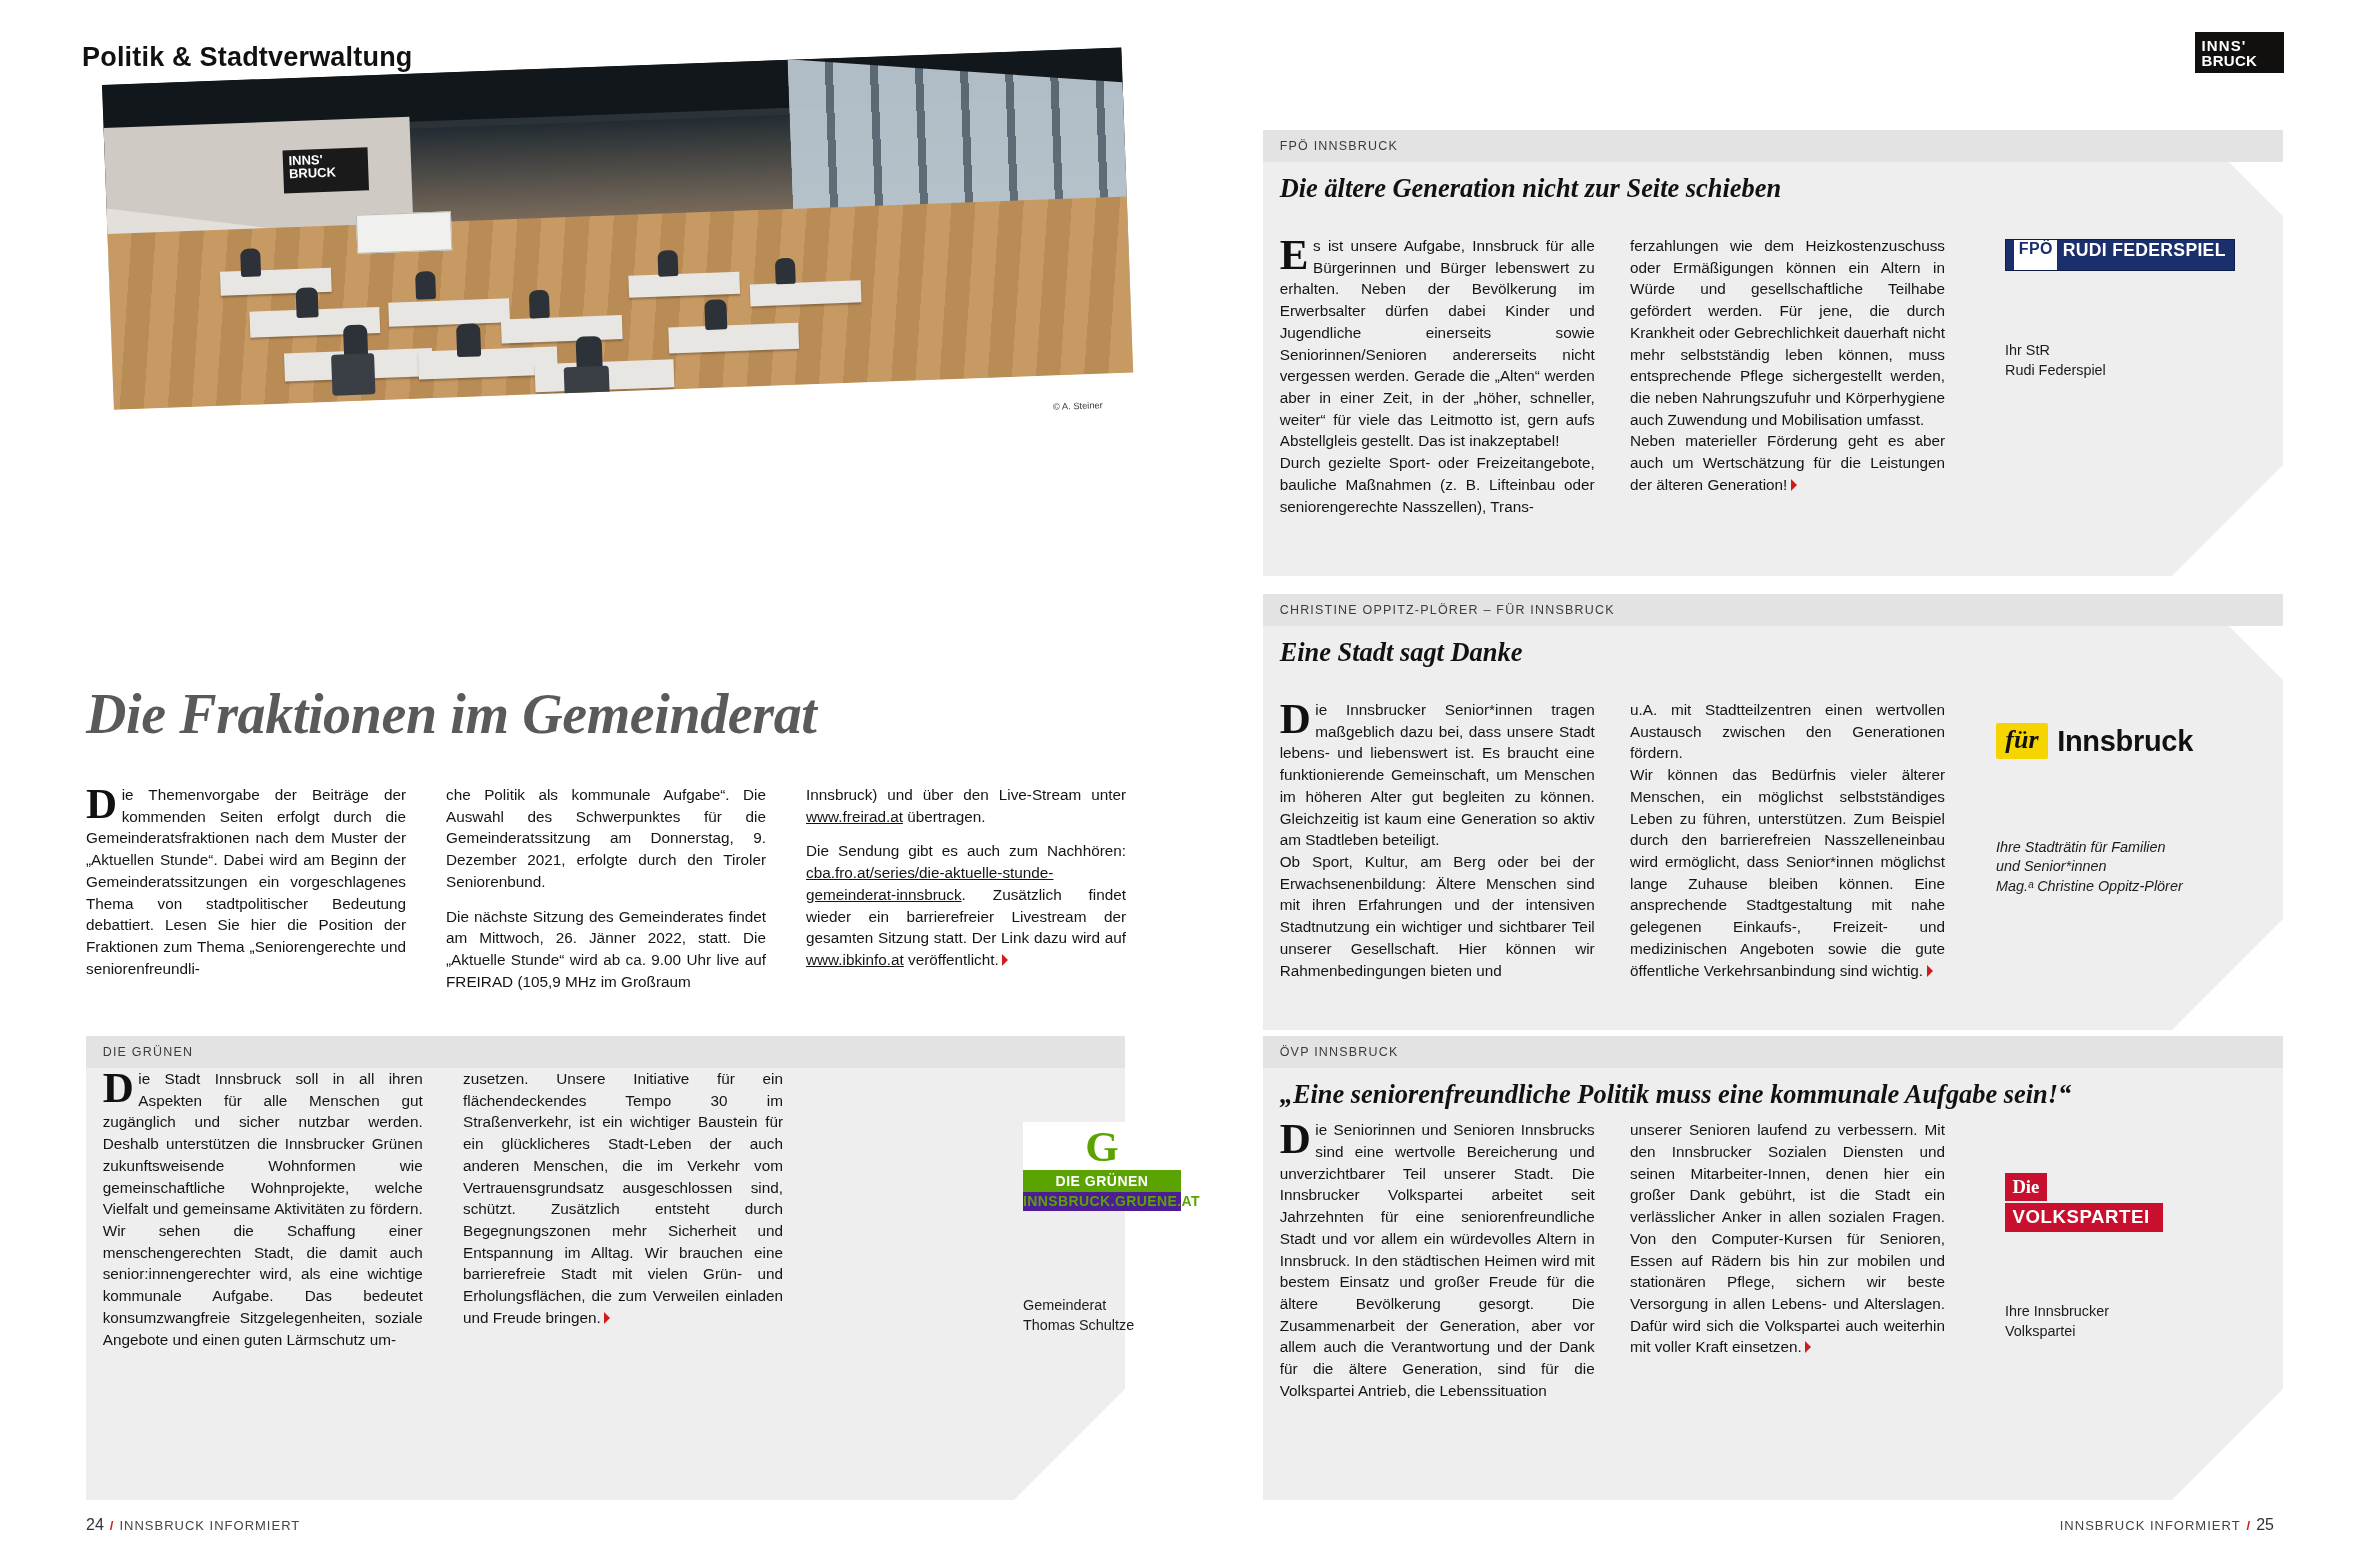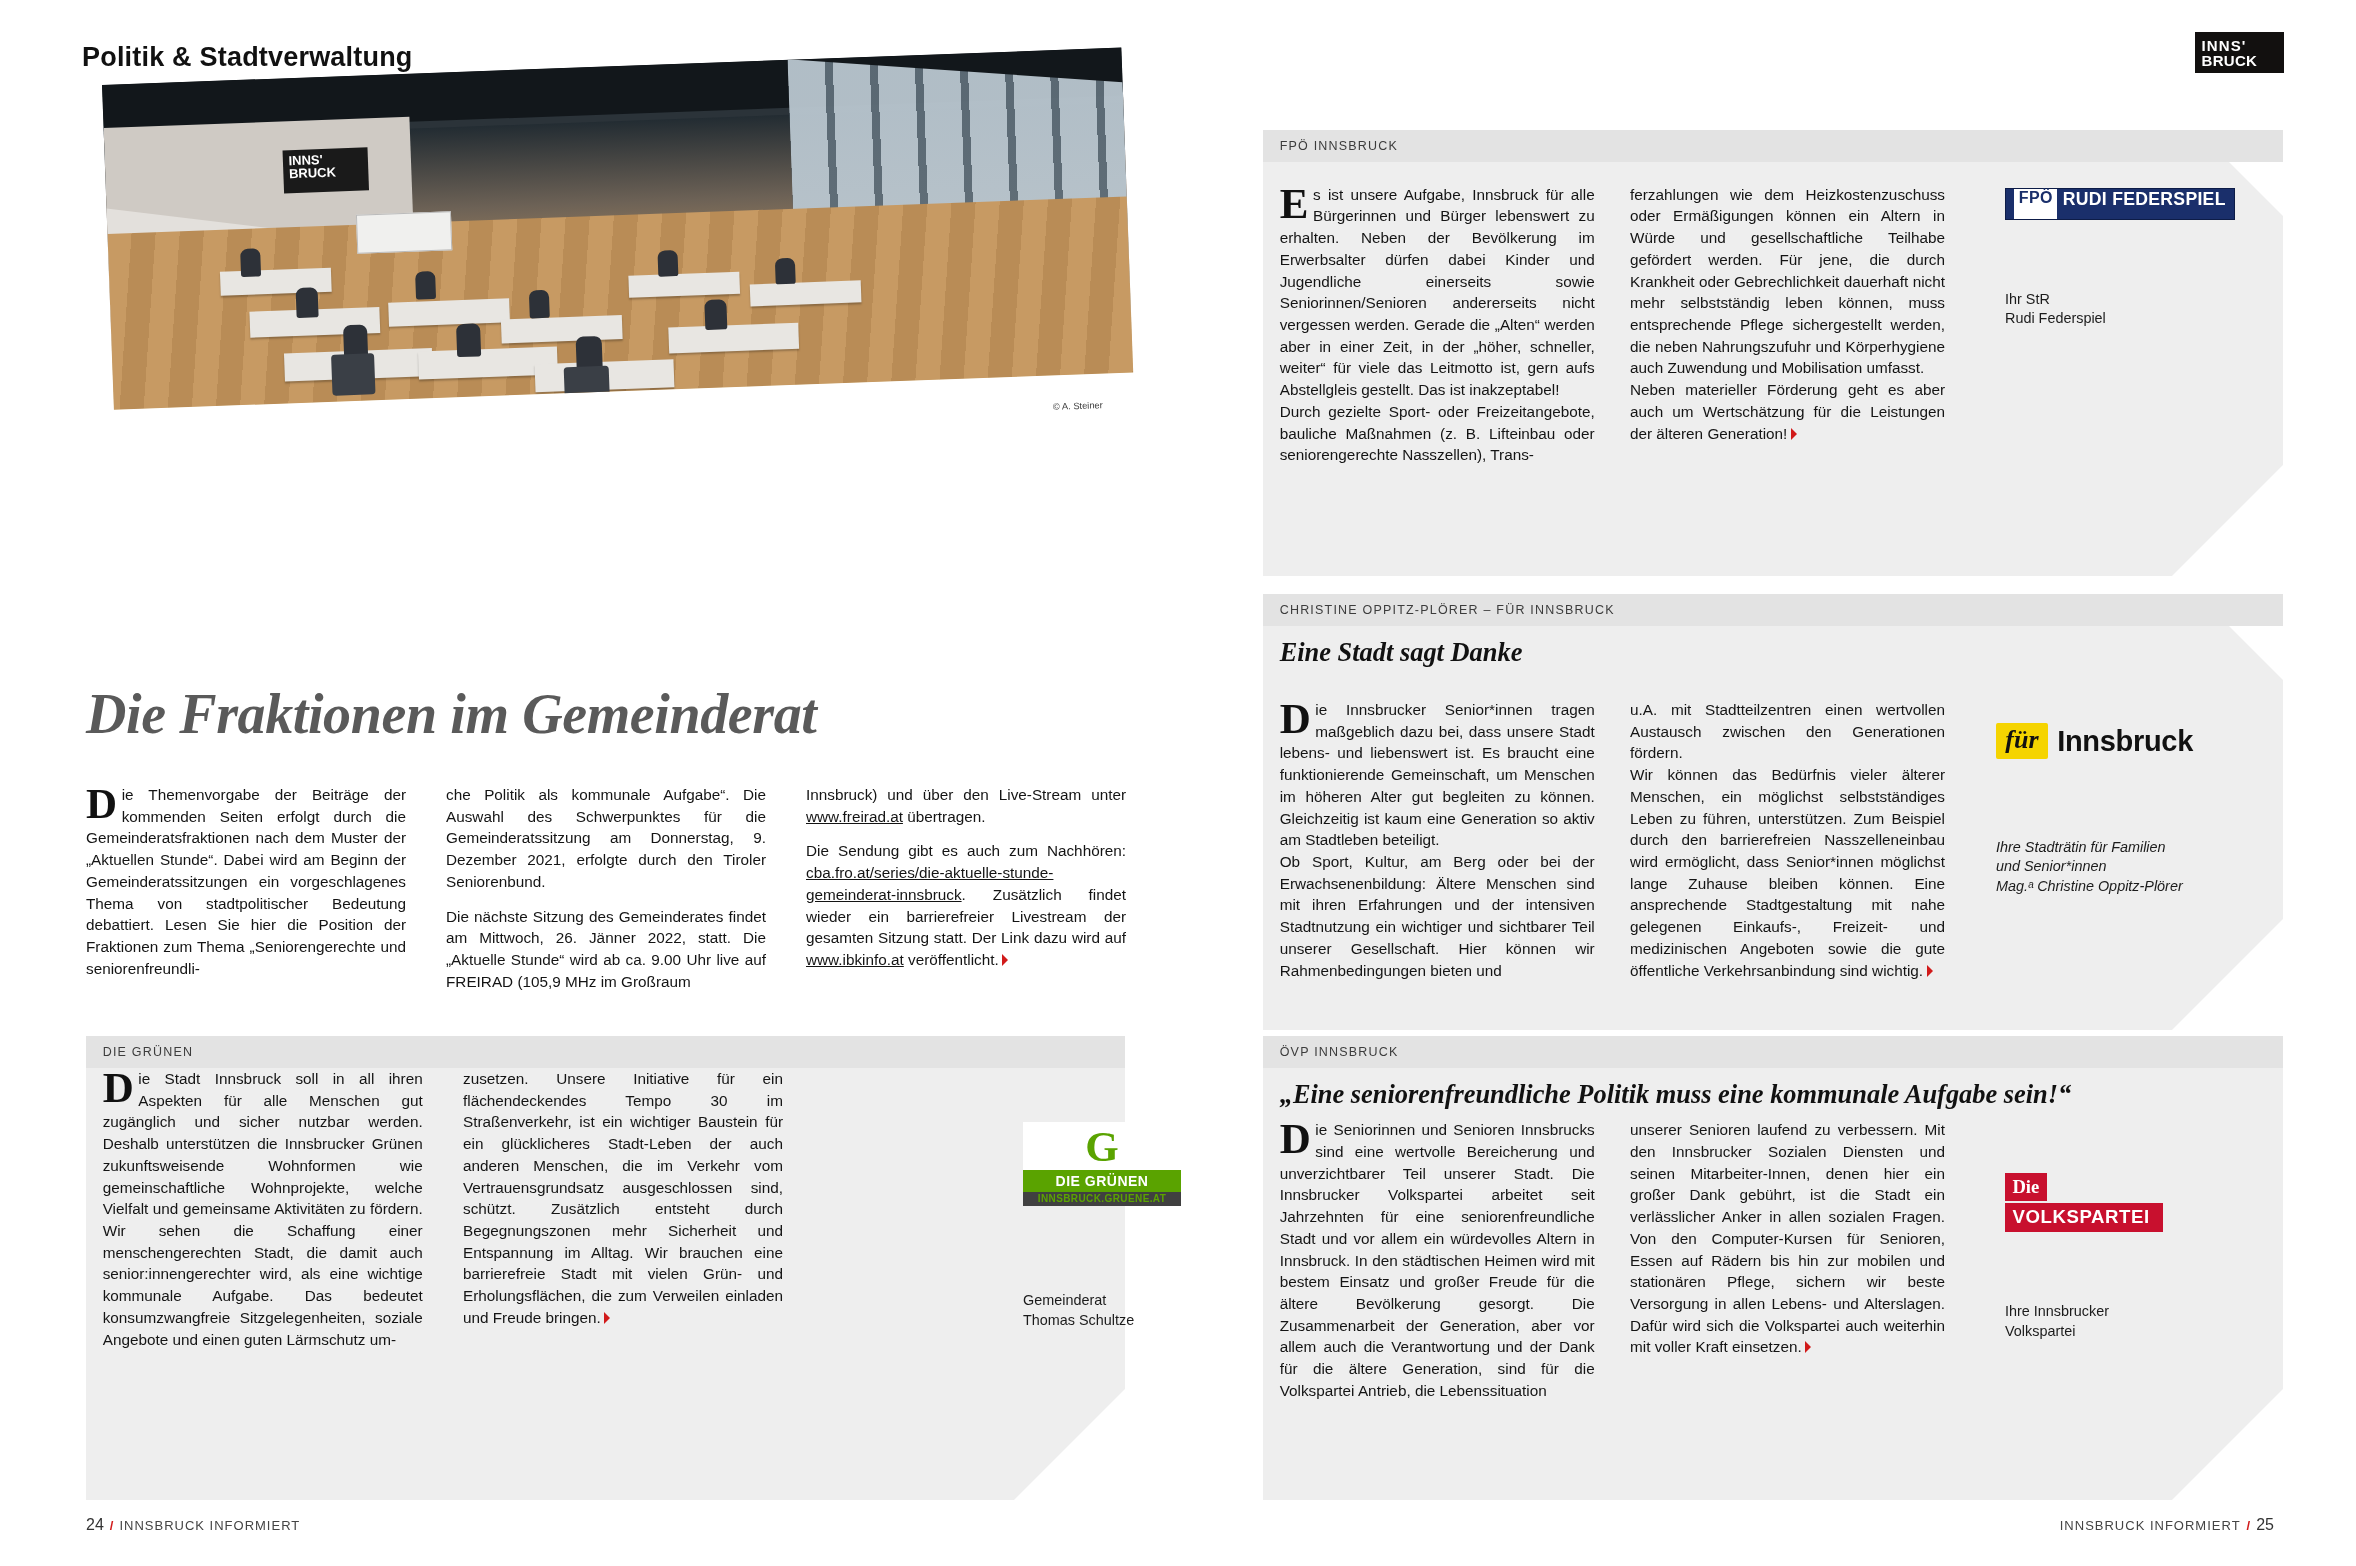--- a/index.html
+++ b/index.html
@@ -157,21 +157,21 @@
     font-size:26px;padding:1.9px 9.3px 3.7px 9.3px;border-radius:1.9px;
   }
   .logo-fuer .t{font-size:29px;font-weight:700;color:#111;letter-spacing:-0.3px;}
   
   .logo-gruene{width:158px;}
   .logo-gruene .g{
     height:48px;background:#fff;display:flex;align-items:center;justify-content:center;
     font-size:43px;font-weight:700;color:#5aa300;font-family:"Liberation Serif",serif;
   }
   .logo-gruene .bar{background:#5aa300;color:#fff;font-weight:700;font-size:14px;text-align:center;padding:2.8px 0;letter-spacing:0.5px;}
-  .logo-gruene .bar2{background:#404040;color:#5aa300;font-weight:700;font-size:10px;text-align:center;padding:1.9px 0;letter-spacing:0.4px;}
+  .logo-gruene .bar2{background:#4c1d95;color:#5aa300;font-weight:700;font-size:14px;text-align:center;padding:1.9px 0;letter-spacing:0.4px;}
   
   .logo-vp{width:158px;}
   .logo-vp .die{background:#c8102e;color:#fff;font-weight:700;font-size:18.6px;padding:2.8px 7.4px;font-family:"Liberation Serif",serif;}
   .logo-vp .vp{background:#c8102e;color:#fff;font-weight:700;font-size:18.6px;padding:3.7px 7.4px;letter-spacing:0.6px;}
 
   
   .footer{position:absolute;bottom:33px;font-size:13px;color:#444;display:flex;align-items:center;gap:6px;}
   .footer .num{font-size:16px;color:#333;}
   .footer .slash{color:#d11a1a;font-weight:700;}
   .footer .nm{letter-spacing:1px;}
@@ -270,20 +270,21 @@
       </div>
       <div class="fold"></div>
     </div>
   </div>
 
   <div class="block" style="left:1263px;top:130px;width:1020px;height:445px;">
     <div class="blk-head">
       <span class="lbl">FPÖ INNSBRUCK</span>
     </div>
     <div class="blk-body" style="height:414px;">
+      <div class="blk-title">Die ältere Generation nicht zur Seite schieben</div>
       <div class="blk-cols" style="height:334px;">
         <div class="c col-text dropcap-para" style="left:16.7px;width:315px;white-space:pre-line;">
           <span class="dropcap">E</span><span>s ist unsere Aufgabe, Innsbruck für alle Bürgerinnen und Bürger lebenswert zu erhalten. Neben der Bevölkerung im Erwerbsalter dürfen dabei Kinder und Jugendliche einerseits sowie Seniorinnen/Senioren andererseits nicht vergessen werden. Gerade die „Alten“ werden aber in einer Zeit, in der „höher, schneller, weiter“ für viele das Leitmotto ist, gern aufs Abstellgleis gestellt. Das ist inakzeptabel!
 Durch gezielte Sport- oder Freizeitangebote, bauliche Maßnahmen (z. B. Lifteinbau oder seniorengerechte Nasszellen), Trans-</span>
         </div>
         <div class="c col-text" style="left:367px;width:315px;white-space:pre-line;">
           <span>ferzahlungen wie dem Heizkostenzuschuss oder Ermäßigungen können ein Altern in Würde und gesellschaftliche Teilhabe gefördert werden. Für jene, die durch Krankheit oder Gebrechlichkeit dauerhaft nicht mehr selbstständig leben können, muss entsprechende Pflege sichergestellt werden, die neben Nahrungszufuhr und Körperhygiene auch Zuwendung und Mobilisation umfasst.
 Neben materieller Förderung geht es aber auch um Wertschätzung für die Leistungen der älteren Generation!</span><span class="endmark"></span>
         </div>
         <div class="party" style="left:742px;top:26px;">

